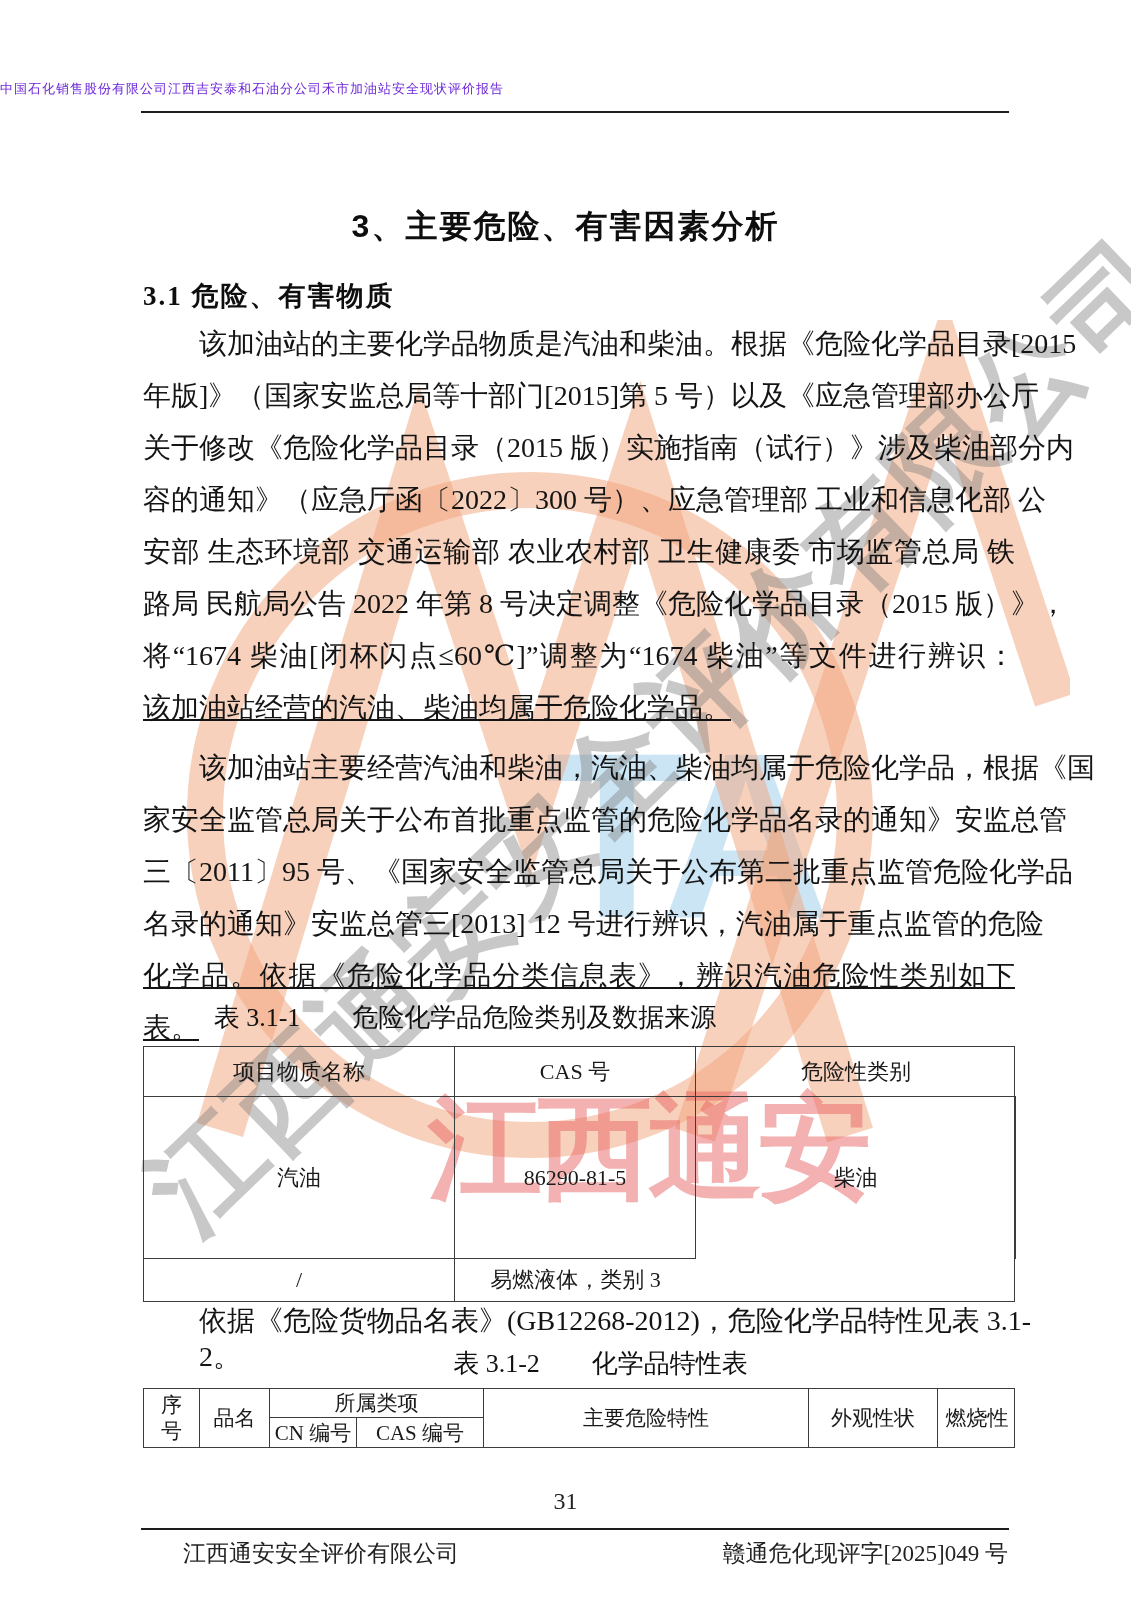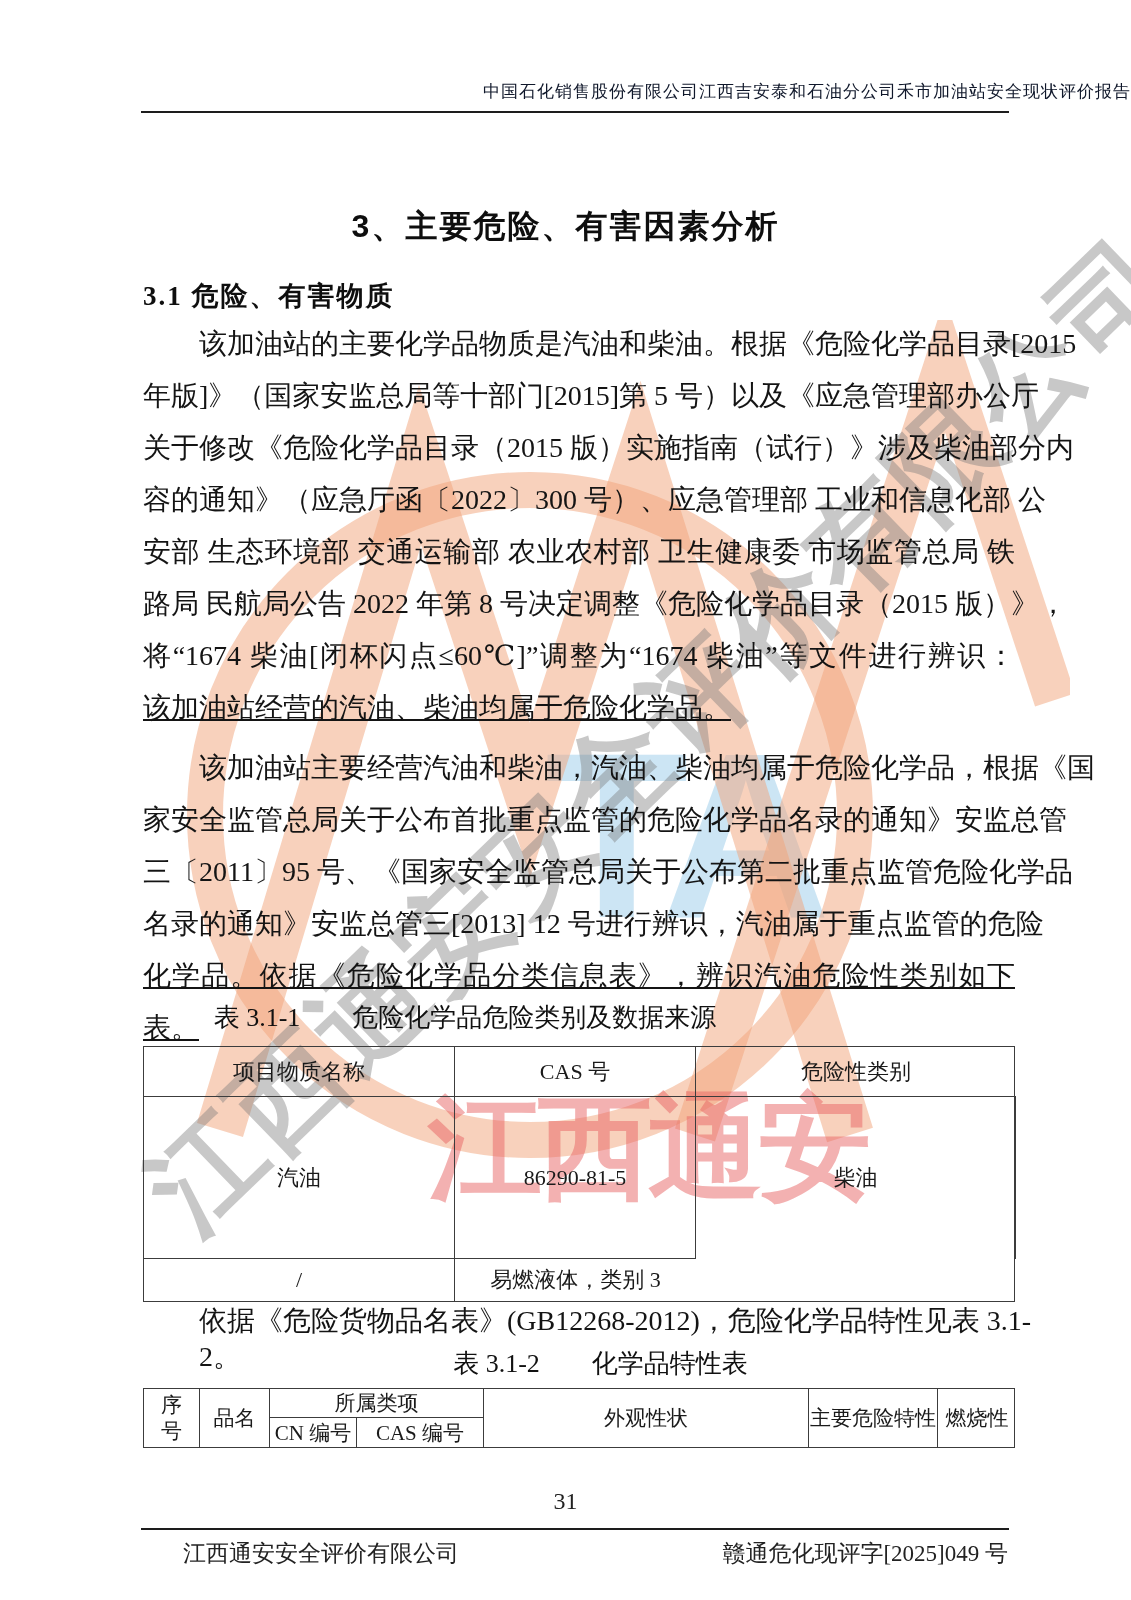--- a/index.html
+++ b/index.html
@@ -27,22 +27,22 @@
   .wm-blue{
     left:545px;top:700px;
     font-family:"Liberation Sans","DejaVu Sans",sans-serif;font-weight:bold;
     font-size:235px;letter-spacing:-10px;
     color:rgba(148,201,232,0.48);
   }
   
   .content{position:absolute;z-index:1;left:0;top:0;width:100%;height:100%;}
   .abs{position:absolute;}
   .doc-header{
-    left:0;top:80px;width:100%;text-align:right;
-    font-size:17px;color:#0f172a;letter-spacing:1px;
+    left:0;top:80px;width:100%;text-align:left;
+    font-size:13px;color:#6d28d9;letter-spacing:1px;
   }
   .header-rule{left:141px;top:111px;width:868px;height:0;border-top:2.5px solid #1d1d1d;}
   .chapter-title{
     left:0;top:205px;width:1131px;text-align:center;
     font-family:"Liberation Sans","DejaVu Sans",sans-serif;
     font-weight:bold;font-size:32px;letter-spacing:2px;color:#0e0e0e;
   }
   .section-heading{
     left:143px;top:278px;font-weight:bold;font-size:27px;letter-spacing:2px;color:#0e0e0e;
   }
@@ -163,22 +163,22 @@
     <div class="abs after-tbl indent">依据《危险货物品名表》(GB12268-2012)，危险化学品特性见表 3.1-2。</div>
 
     <div class="abs tbl2-caption">表 3.1-2　　化学品特性表</div>
 
     <div class="abs table2">
       <div class="cell rowspan">
         <span class="seq-head">序号</span>
       </div>
       <div class="cell rowspan">品名</div>
       <div class="cell group">所属类项</div>
+      <div class="cell rowspan">主要危险特性</div>
       <div class="cell rowspan">外观性状</div>
-      <div class="cell rowspan">主要危险特性</div>
       <div class="cell rowspan rlast">燃烧性</div>
       <div class="cell" style="grid-row:2;grid-column:3;">CN 编号</div>
       <div class="cell" style="grid-row:2;grid-column:4;">CAS 编号</div>
     </div>
 
     <div class="abs page-number">31</div>
     <div class="abs footer-rule"></div>
     <div class="abs footer-left">江西通安安全评价有限公司</div>
     <div class="abs footer-right">赣通危化现评字[2025]049 号</div>
 

